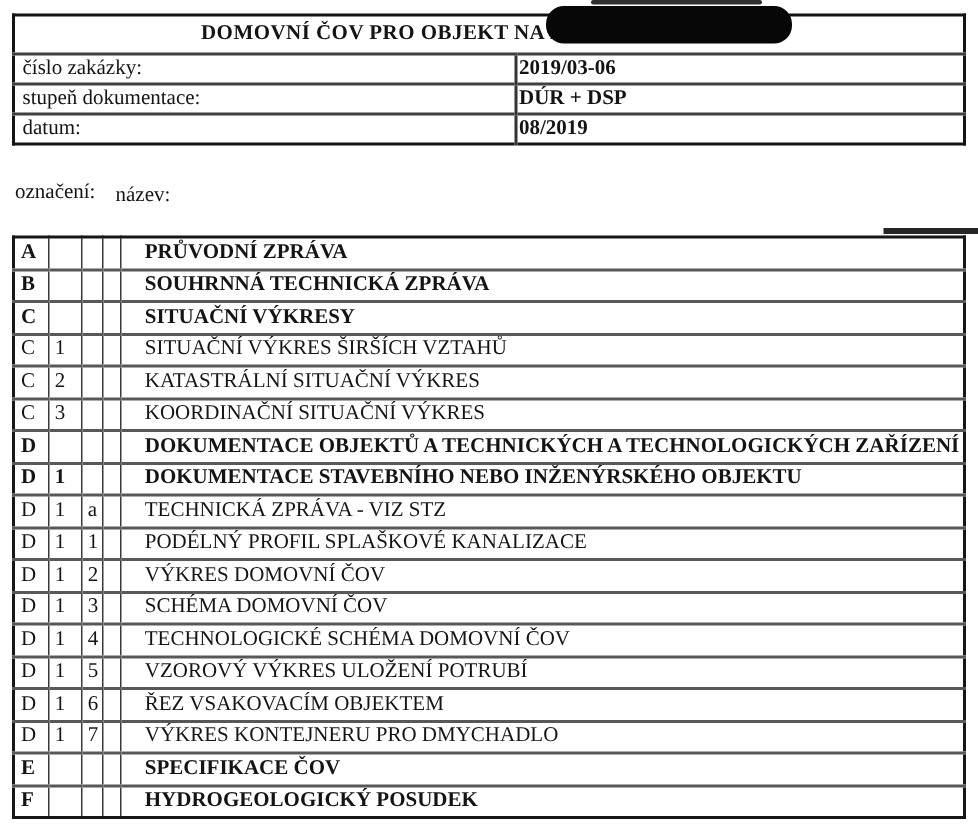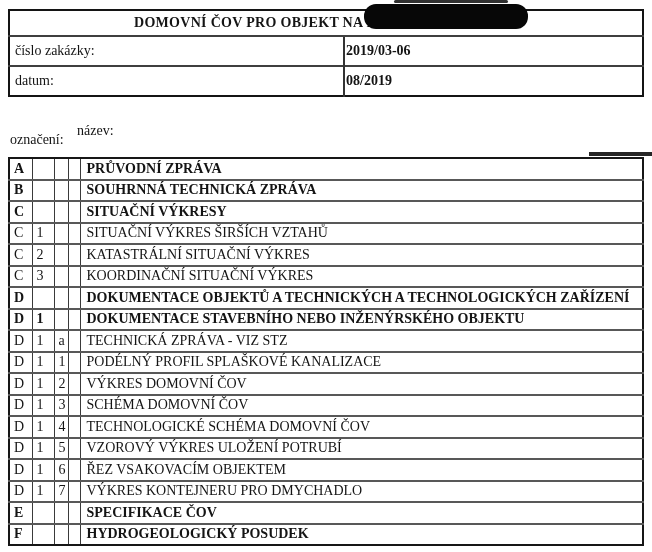--- a/index.html
+++ b/index.html
@@ -28,35 +28,35 @@
   }
 
   
   .redaction-bar{position:absolute;left:364px;top:4px;width:164px;height:25px;
     background:#070707;border-radius:12px;}
   .redaction-top-strip{position:absolute;left:394px;top:0;width:114px;height:3px;
     background:#303030;border-radius:2px;}
 
   
   .note{position:absolute;left:10px;top:107px;font-size:14px;}
-  .designation-label{position:absolute;left:10px;top:132px;font-size:14px;}
+  .designation-label{position:absolute;left:10px;top:121px;font-size:14px;}
   .name-label{position:absolute;left:77px;top:123px;font-size:14px;}
 
   
   .doc-table{
     position:absolute;left:8px;top:157px;width:636px;height:389px;
     table-layout:fixed;border:2px solid #161616;
   }
   .doc-table td{
     border-top:2px solid #585858;border-left:1px solid #3a3a3a;
     font-size:14px;vertical-align:middle;white-space:nowrap;overflow:hidden;
     padding:0 0 0 4px;
   }
   .doc-table tr:first-child td{border-top:none;}
-  .doc-table td.name{padding-left:6px;}
+  .doc-table td.name{padding-left:16px;}
   .doc-table tr.bold td{font-weight:bold;}
 
   
   .corner-artifact{position:absolute;left:589px;top:152px;width:63px;height:4px;background:#262626;}
 </style>
 </head>
 <body>
 
 <div class="page">
 
@@ -65,20 +65,24 @@
         <col style="width:335px">
         <col>
       </colgroup>
     <tbody>
         <tr>
       <td class="title-cell" colspan="2">DOMOVNÍ ČOV PRO OBJEKT NA PARC.</td>
     </tr>
     <tr>
       <td class="label-cell">číslo zakázky:</td>
       <td class="value-cell">2019/03-06</td>
+    </tr>
+    <tr>
+      <td class="label-cell">stupeň dokumentace:</td>
+      <td class="value-cell">DÚR + DSP</td>
     </tr>
     <tr>
       <td class="label-cell">datum:</td>
       <td class="value-cell">08/2019</td>
     </tr>
   </tbody>
     </table>
 
   <div class="redaction-top-strip"></div>
   <div class="redaction-bar"></div>

